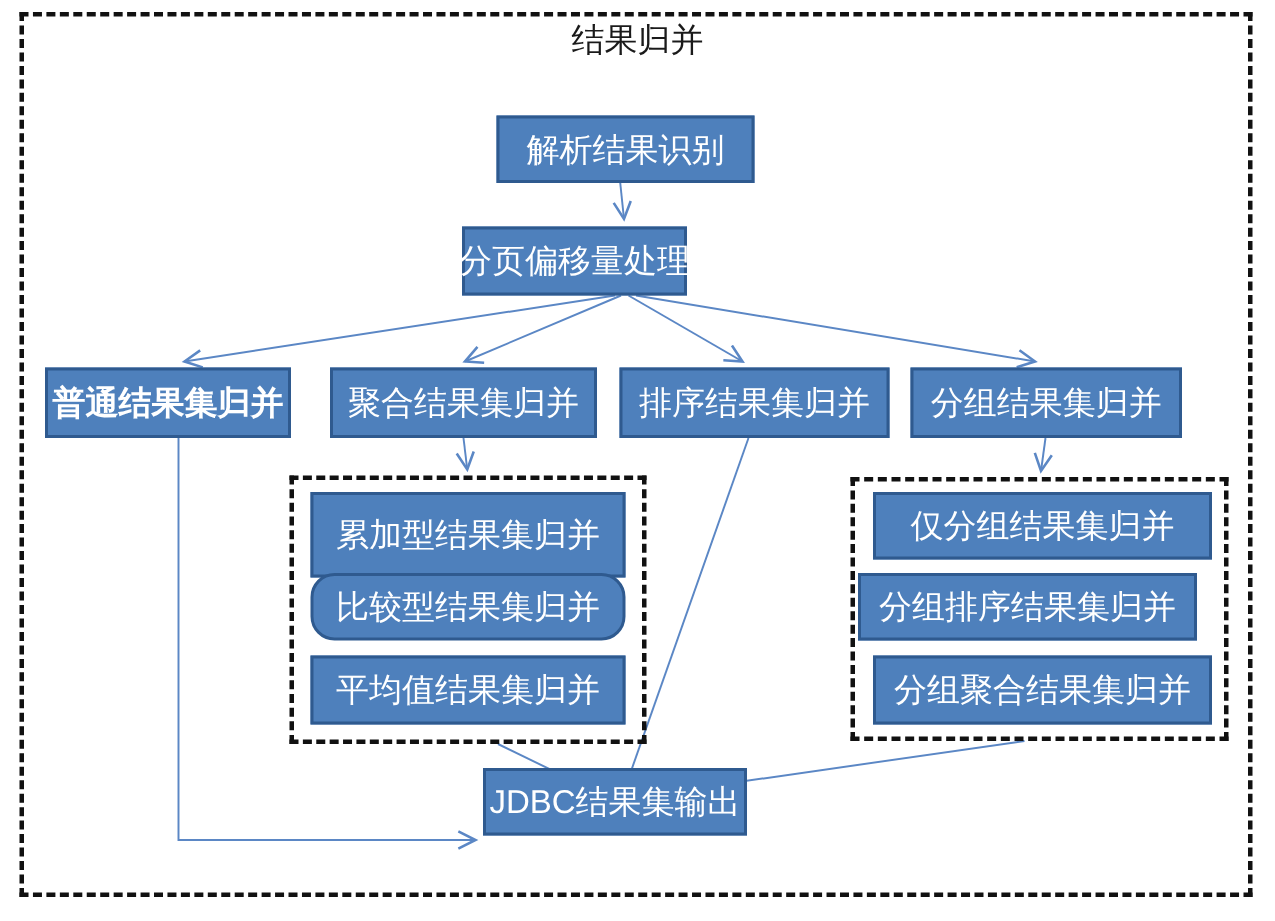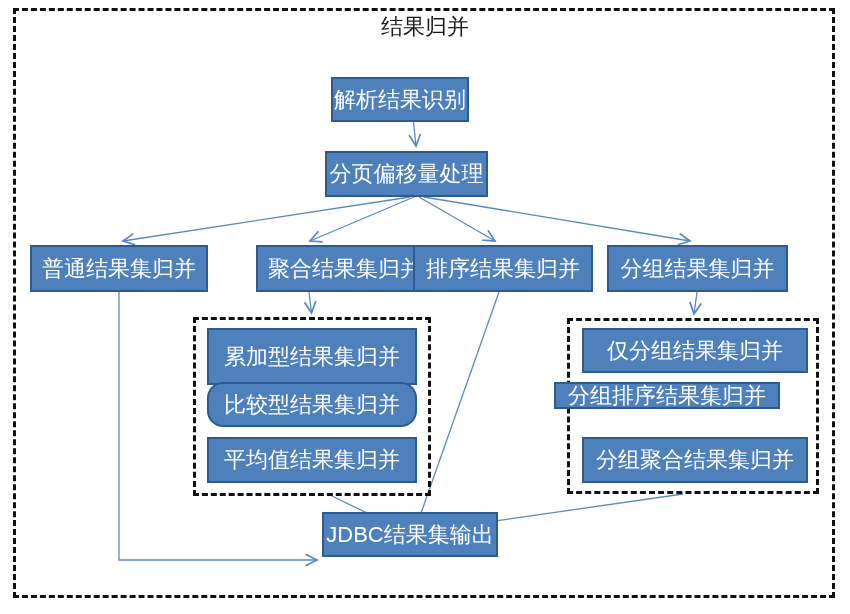--- a/index.html
+++ b/index.html
@@ -89,35 +89,35 @@
     <line class="connector" x1="309" y1="292" x2="311.5" y2="313" marker-end="url(#openArrow)"></line>
     <line class="connector" x1="697" y1="292" x2="694" y2="314" marker-end="url(#openArrow)"></line>
 
     <polyline class="connector" points="119,292 119,560 317,560" marker-end="url(#openArrow)"></polyline>
 
     <line class="connector" x1="499" y1="292" x2="414" y2="533" marker-end="url(#openArrow)"></line>
     <line class="connector" x1="332" y1="496" x2="406" y2="532" marker-end="url(#openArrow)"></line>
     <line class="connector" x1="683" y1="494" x2="425" y2="531" marker-end="url(#openArrow)"></line>
   </svg>
 
-  <div class="node" style="left:331px;top:77px;width:138px;height:45px;">解析结果识别</div>
+  <div class="node" style="left:331px;top:77px;width:172px;height:45px;">解析结果识别</div>
 
-  <div class="node" style="left:325px;top:151px;width:163px;height:46px;">分页偏移量处理</div>
+  <div class="node" style="left:308px;top:151px;width:150px;height:46px;">分页偏移量处理</div>
 
-  <div class="node" style="left:30px;top:245px;width:178px;height:47px;">普通结果集归并</div>
-  <div class="node" style="left:220px;top:245px;width:178px;height:47px;margin-left:36px;">聚合结果集归并</div>
+  <div class="node" style="left:30px;top:245px;width:164px;height:47px;font-weight:bold;">普通结果集归并</div>
+  <div class="node" style="left:220px;top:245px;width:178px;height:47px;">聚合结果集归并</div>
   <div class="node" style="left:413px;top:245px;width:180px;height:47px;">排序结果集归并</div>
   <div class="node" style="left:607px;top:245px;width:181px;height:47px;">分组结果集归并</div>
 
   <div class="group-frame" style="left:193px;top:317px;width:238px;height:179px;"></div>
   <div class="group-frame" style="left:567px;top:318px;width:252px;height:176px;"></div>
 
   <div class="node" style="left:207px;top:328px;width:210px;height:57px;">累加型结果集归并</div>
   <div class="node" style="left:207px;top:382px;width:210px;height:45px;border-radius:16px;">比较型结果集归并</div>
   <div class="node" style="left:207px;top:437px;width:210px;height:46px;">平均值结果集归并</div>
 
   <div class="node" style="left:582px;top:328px;width:226px;height:45px;">仅分组结果集归并</div>
-  <div class="node" style="left:554px;top:382px;width:226px;height:27px;">分组排序结果集归并</div>
+  <div class="node" style="left:572px;top:382px;width:226px;height:45px;">分组排序结果集归并</div>
   <div class="node" style="left:582px;top:437px;width:226px;height:46px;">分组聚合结果集归并</div>
 
   <div class="node" style="left:322px;top:512px;width:176px;height:45px;">JDBC结果集输出</div>
 
 </div>
 
 </body></html>

